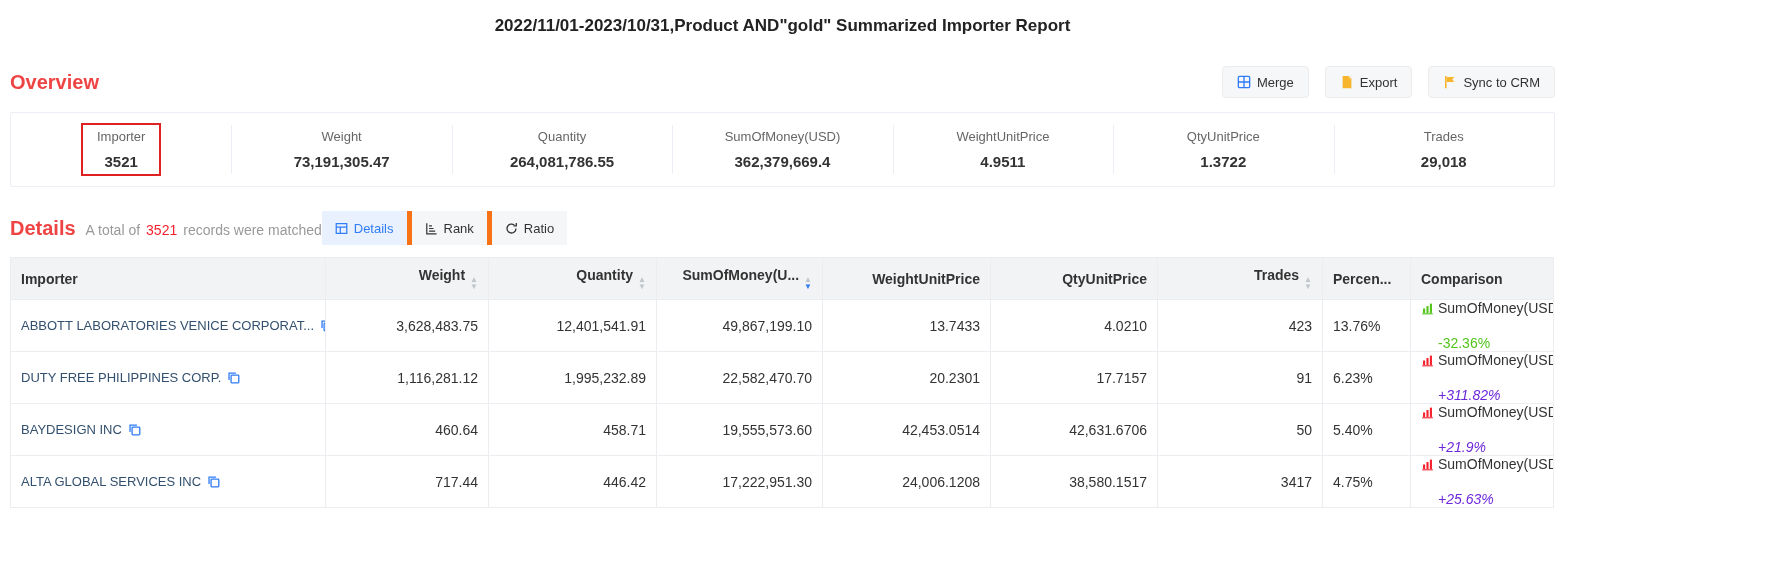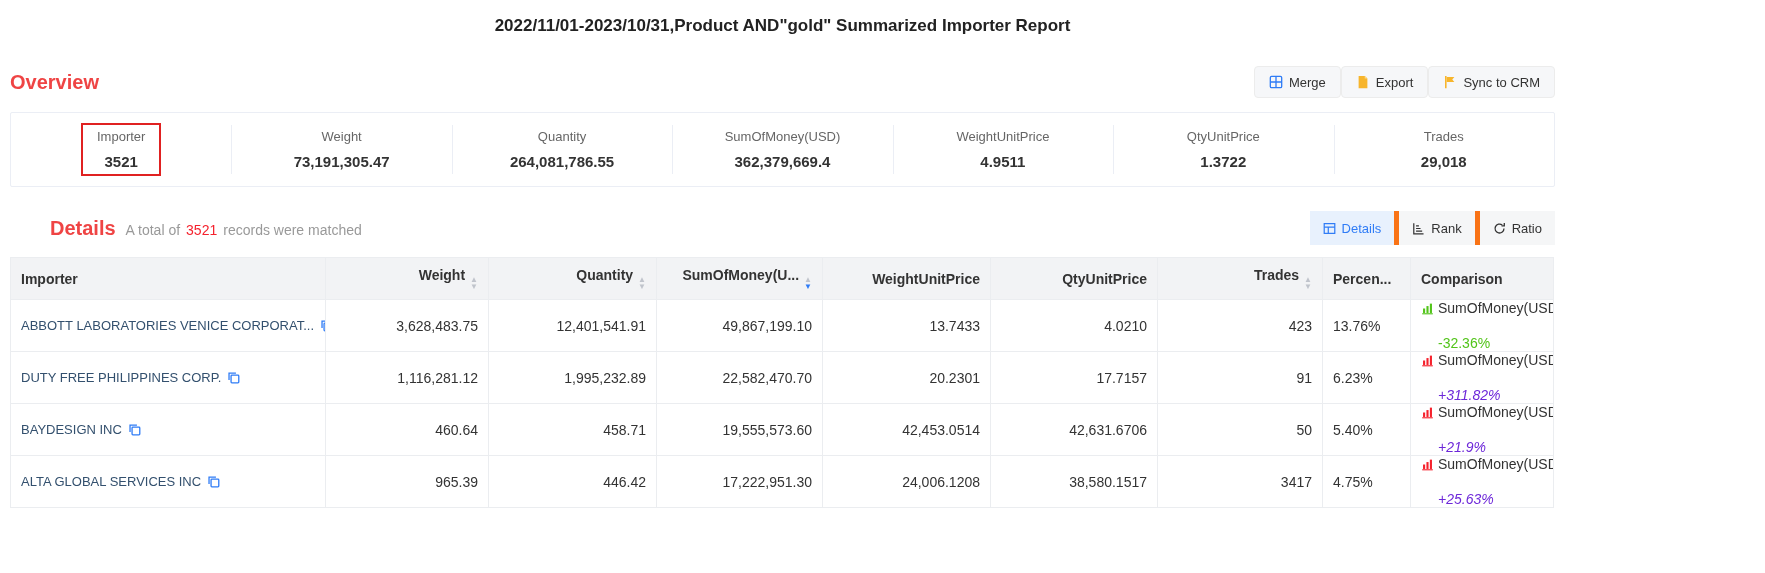--- a/index.html
+++ b/index.html
@@ -21,21 +21,21 @@
   }
 
   
   .overview-row {
     margin-top: 30px;
     display: flex;
     justify-content: space-between;
     align-items: center;
   }
   .section-heading { font-size: 20px; font-weight: 700; color: #ef4444; }
-  .toolbar { display: flex; }
+  .toolbar { display: flex; gap: 16px; }
   .tool-btn {
     height: 32px;
     padding: 0 14px;
     display: inline-flex;
     align-items: center;
     gap: 6px;
     background: #f6f7f9;
     border: 1px solid #ececec;
     border-radius: 4px;
     font-size: 13px;
@@ -64,23 +64,21 @@
   }
   .stat-box { display: inline-block; padding: 4px 14px; }
   .stat-box.highlight { border: 2px solid #e02121; }
   .stat-label { font-size: 13px; color: #666; margin-bottom: 9px; }
   .stat-value { font-size: 15px; font-weight: 700; color: #333; }
 
   
   .details-row {
     margin-top: 24px;
     display: flex;
-    justify-content: space-between;
     align-items: center;
-    margin-left: 40px;
   }
   .details-left { display: flex; align-items: baseline; gap: 10px; }
   .summary { font-size: 14px; color: #999; }
   .summary .count { color: #f5222d; margin: 0 6px; }
   .view-tabs { display: flex; }
   .view-tab {
     height: 34px;
     padding: 0 13px;
     display: inline-flex;
     align-items: center;
@@ -388,21 +386,21 @@
               </div>
             <div class="comp-change up">+21.9%</div>
           </td>
         </tr>
 
         <tr>
           <td class="al"><span class="imp-name">ALTA GLOBAL SERVICES INC</span><span class="copy"><svg width="13" height="13" viewBox="0 0 16 16">
                   <rect x="5" y="5" width="9.5" height="9.5" rx="1" fill="none" stroke="#2f7cf6" stroke-width="1.6"></rect>
                   <path d="M11 2.5H2.5V11" fill="none" stroke="#2f7cf6" stroke-width="1.6"></path>
                 </svg></span></td>
-          <td class="ar">965.39</td>
+          <td class="ar">717.44</td>
           <td class="ar">446.42</td>
           <td class="ar">17,222,951.30</td>
           <td class="ar">24,006.1208</td>
           <td class="ar">38,580.1517</td>
           <td class="ar">3417</td>
           <td class="al">4.75%</td>
           <td class="al comp-cell">
             <div class="comp-top">
                 <span class="comp-icon up">
                   <svg width="13" height="13" viewBox="0 0 16 16">

